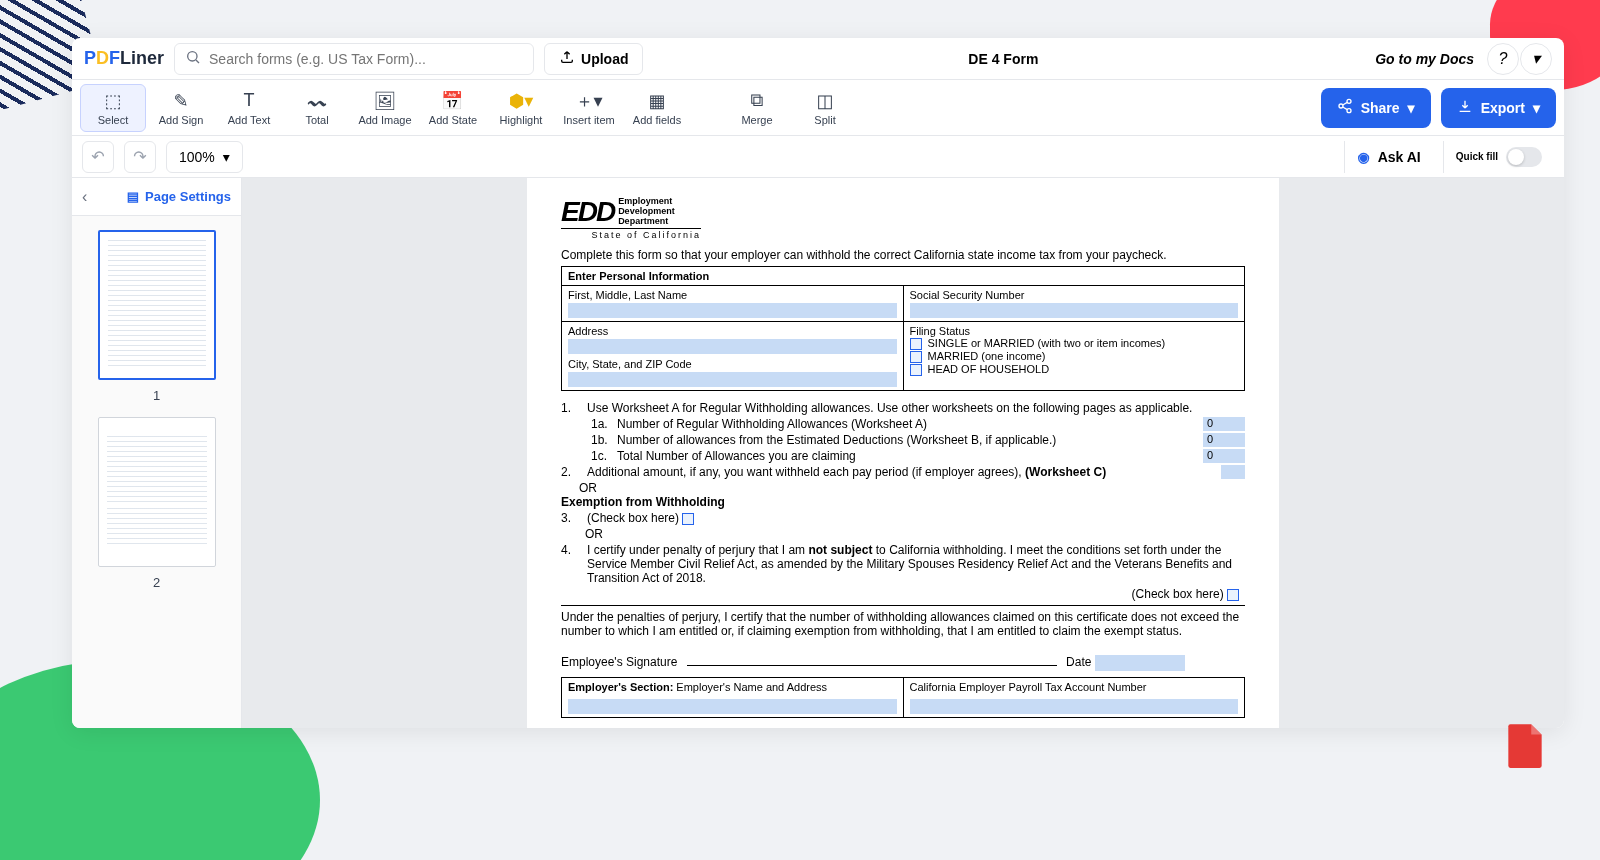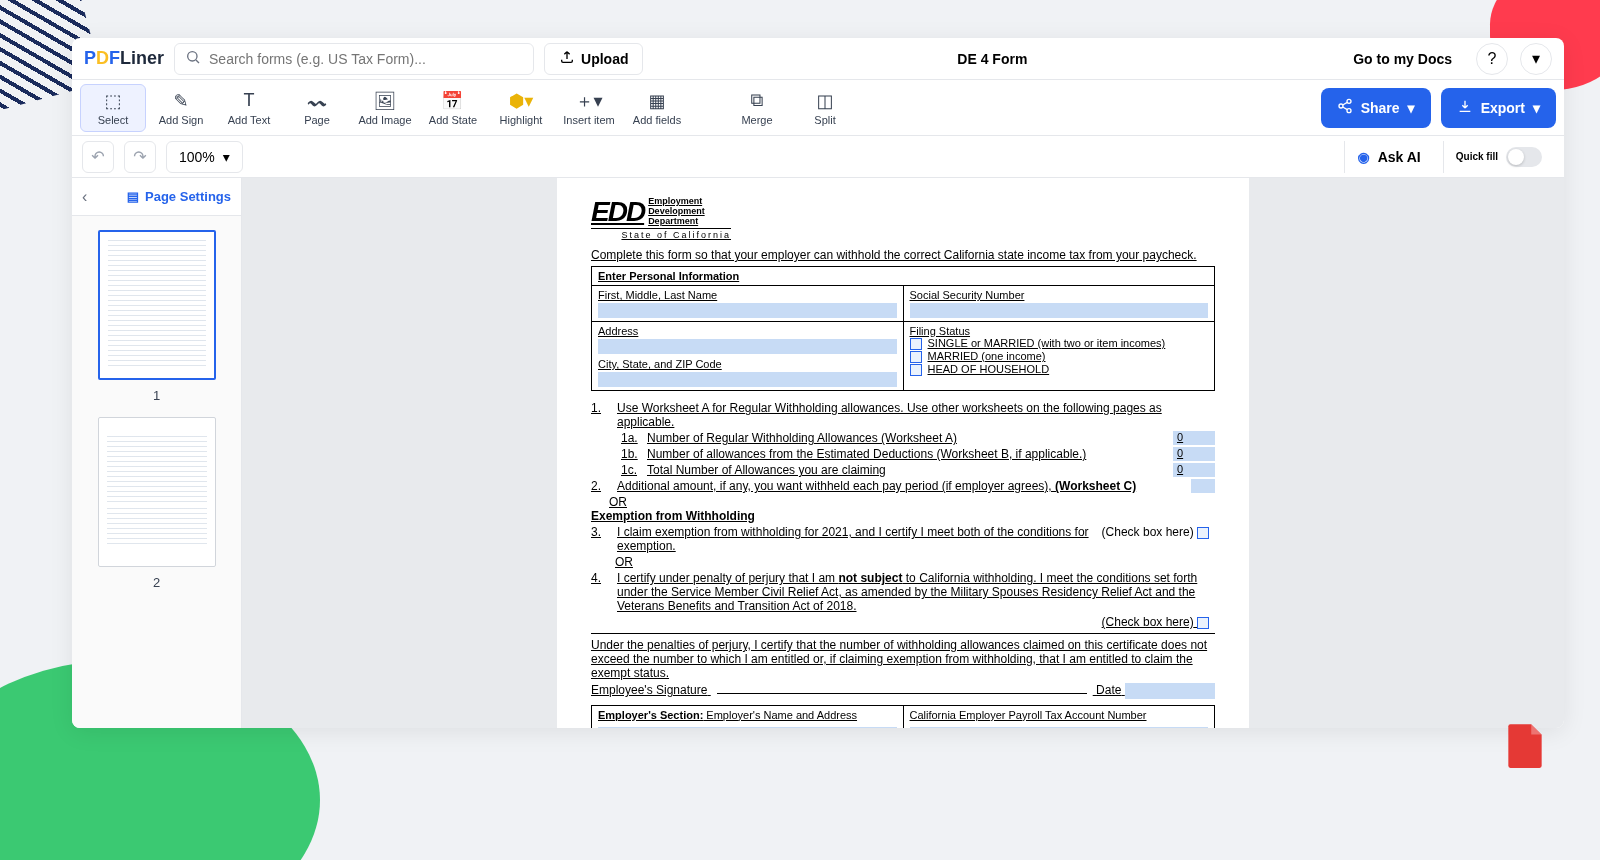--- a/index.html
+++ b/index.html
@@ -16,21 +16,21 @@
 
 
 .topbar { height: 42px; display: flex; align-items: center; padding: 0 12px; border-bottom: 1px solid #e5e7eb; gap: 10px; }
 .logo { font-weight: 700; font-size: 18px; color: #2563eb; display: flex; align-items: center; }
 .logo span.yel { color: #fbbf24; }
 .search-wrap { flex: 0 0 360px; display: flex; align-items: center; background: #fff; border: 1px solid #e5e7eb; border-radius: 6px; height: 32px; padding: 0 10px; gap: 8px; }
 .search-wrap input { border: none; outline: none; flex: 1; font-size: 14px; color: #6d28d9; }
 .btn-upload { display: flex; align-items: center; gap: 6px; background: #fff; border: 1px solid #e5e7eb; border-radius: 6px; height: 32px; padding: 0 14px; font-size: 14px; font-weight: 600; cursor: pointer; }
 .topbar-spacer { flex: 1; }
 .form-name { font-size: 14px; font-weight: 600; padding: 0 10px; }
-.topbar-right { display: flex; align-items: center; gap: 12px; }
+.topbar-right { display: flex; align-items: center; gap: 1px; font-style: italic; }
 .btn-link { font-size: 14px; font-weight: 600; cursor: pointer; padding: 6px 12px; }
 .btn-round { width: 32px; height: 32px; border: 1px solid #e5e7eb; border-radius: 50%; display: flex; align-items: center; justify-content: center; cursor: pointer; }
 
 
 .toolbar { height: 56px; display: flex; align-items: center; padding: 0 8px; border-bottom: 1px solid #e5e7eb; gap: 2px; }
 .tool { display: flex; flex-direction: column; align-items: center; justify-content: center; width: 66px; height: 48px; border-radius: 6px; cursor: pointer; font-size: 11px; color: #374151; gap: 2px; }
 .tool.active { border: 1px solid #c7d2fe; background: #eef2ff; }
 .tool .icon { font-size: 18px; height: 22px; display: flex; align-items: center; }
 .toolbar-spacer { flex: 1; }
 .btn-primary { background: #2563eb; color: #fff; border: none; border-radius: 8px; height: 40px; padding: 0 16px; font-size: 14px; font-weight: 600; display: flex; align-items: center; gap: 8px; cursor: pointer; }
@@ -51,21 +51,21 @@
 .sidebar-head { height: 38px; display: flex; align-items: center; justify-content: space-between; padding: 0 10px; border-bottom: 1px solid #e5e7eb; background: #fff; }
 .page-settings { display: flex; align-items: center; gap: 6px; font-size: 13px; color: #2563eb; font-weight: 600; cursor: pointer; }
 .thumbs { flex: 1; overflow: auto; padding: 14px 20px; }
 .thumb { width: 118px; height: 150px; background: #fff; border: 2px solid #2563eb; border-radius: 2px; margin: 0 auto 8px; position: relative; }
 .thumb.inactive { border: 1px solid #d1d5db; }
 .thumb-lines { position: absolute; inset: 8px; background: repeating-linear-gradient(to bottom, #cbd5e1 0 1px, transparent 1px 5px); opacity: 0.6; }
 .thumb-label { text-align: center; font-size: 13px; color: #374151; margin-bottom: 14px; }
 
 
 .doc-scroll { flex: 1; overflow: auto; background: #e8eaed; padding: 0; }
-.doc-page { width: 692px; margin: 0 auto; background: #fff; min-height: 600px; padding: 18px 34px 24px; font-family: Georgia, 'Times New Roman', serif; color: #000; font-size: 12px; text-decoration: underline; }
+.doc-page { width: 752px; margin: 0 auto; background: #fff; min-height: 600px; padding: 18px 34px 24px; font-family: Georgia, 'Times New Roman', serif; color: #000; font-size: 12px; }
 .doc-header { display: flex; align-items: flex-start; gap: 14px; }
 .edd-logo { width: 140px; }
 .doc-title { font-weight: 700; font-size: 15px; margin-top: 26px; }
 .doc-intro { margin-top: 8px; font-size: 12px; }
 .doc-table { border: 1.5px solid #000; margin-top: 4px; width: 100%; border-collapse: collapse; }
 .doc-table td { border: 1px solid #000; padding: 3px 6px; vertical-align: top; font-size: 11px; }
 .doc-table .section-head { font-weight: 700; }
 .fill-field { background: #c7dbf5; height: 15px; width: 100%; display: block; margin-top: 2px; }
 .chk { display: inline-block; width: 12px; height: 12px; border: 1.5px solid #2563eb; vertical-align: middle; margin-right: 6px; background: #eaf2fd; }
 .doc-list { margin-top: 10px; font-size: 12px; }
@@ -137,21 +137,21 @@
     <div class="tool">
         <span class="icon">✎</span>
         <span>Add Sign</span>
       </div>
     <div class="tool">
         <span class="icon">T</span>
         <span>Add Text</span>
       </div>
     <div class="tool">
         <span class="icon">〰</span>
-        <span>Page</span>
+        <span>Total</span>
       </div>
     <div class="tool">
         <span class="icon">🖼</span>
         <span>Add Image</span>
       </div>
     <div class="tool">
         <span class="icon">📅</span>
         <span>Add State</span>
       </div>
     <div class="tool">
@@ -312,32 +312,31 @@
             </div>
           <div class="item">
               <span class="num">2.</span>
               <span style="flex:1"><span>Additional amount, if any, you want withheld each pay period (if employer agrees), </span><b>(Worksheet  C)</b></span>
               <span class="small-field" style="width:24px"></span>
             </div>
           <div style="padding-left:18px">OR</div>
           <div style="font-weight:700">Exemption from Withholding</div>
           <div class="item">
               <span class="num">3.</span>
-              <span style="flex:1">I claim exemption from withholding for 2021, and I certify I meet both of the conditions for exemption.</span>
               <span class="checkbox-right"><span>(Check box here)</span> <span class="chk"></span></span>
             </div>
           <div style="padding-left:24px">OR</div>
           <div class="item">
               <span class="num">4.</span>
               <span style="flex:1"><span>I certify under penalty of perjury that I am </span><b>not subject</b><span> to California withholding. I meet the conditions set forth under the Service Member Civil Relief Act, as amended by the Military Spouses Residency Relief Act and the Veterans Benefits and Transition Act of 2018.</span></span>
             </div>
           <div style="text-align:right"><span>(Check box here)</span> <span class="chk"></span></div>
           <hr class="rule">
           <div>Under the penalties of perjury, I certify that the number of withholding allowances claimed on this certificate does not exceed the number to which I am entitled or, if claiming exemption from withholding, that I am entitled to claim the exempt status.</div>
-          <div style="">
+          <div style="margin-top:14px">
             <span>Employee's Signature</span>
             <span class="sig-line"></span>
             <span>Date</span>
             <span class="date-field"></span>
           </div>
         </div>
 
         <table class="doc-table" style="margin-top:6px">
           <tbody>
               <tr>

